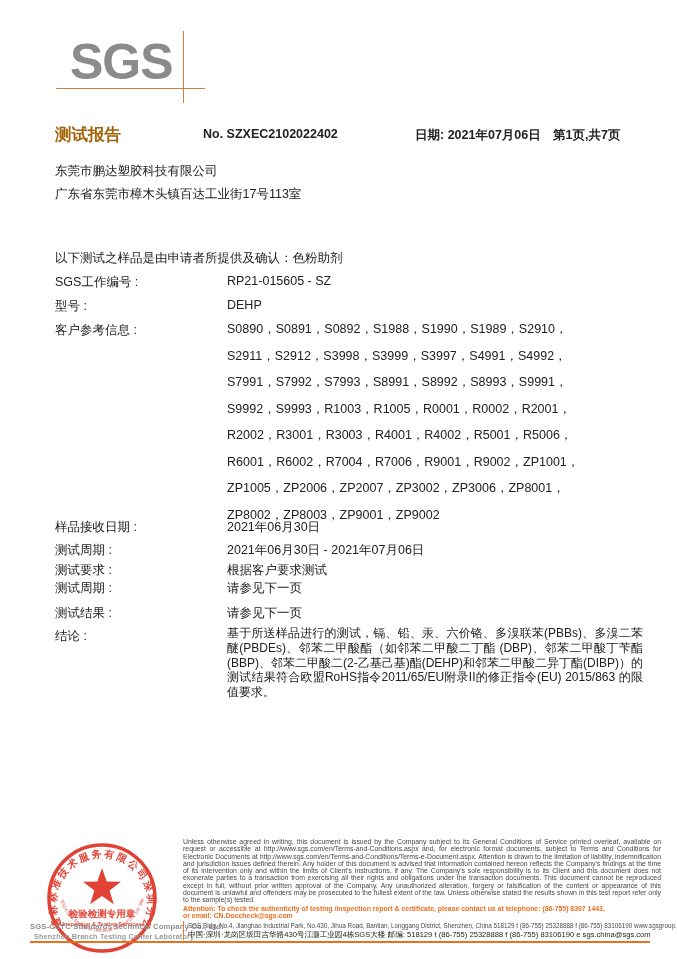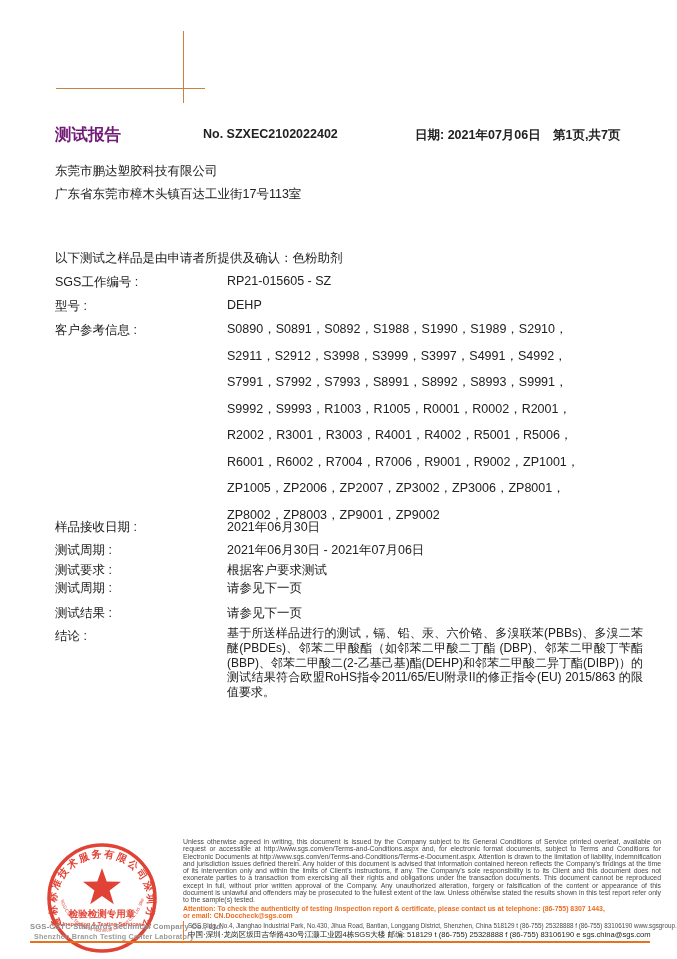--- a/index.html
+++ b/index.html
@@ -13,21 +13,21 @@
 
   
   .logo-text{
     left:70px;top:36px;font-size:50px;font-weight:bold;color:#8b8b8b;
     letter-spacing:-1px;line-height:52px;
   }
   .logo-hline{left:56px;top:88px;width:149px;height:1px;background:#c8813f;}
   .logo-vline{left:183px;top:31px;width:1px;height:72px;background:#c8813f;}
 
   .title-row{top:124px;left:0;width:677px;height:22px;}
-  .doc-title{left:55px;top:0;font-size:16.5px;font-weight:bold;color:#701a75;}
+  .doc-title{left:55px;top:0;font-size:16.5px;font-weight:bold;color:#a16207;}
   .report-no{left:203px;top:3px;font-size:12.5px;font-weight:bold;}
   .report-date{left:415px;top:3px;font-size:12.5px;font-weight:bold;}
   .page-info{left:553px;top:3px;font-size:12.5px;font-weight:bold;}
 
   .company-name{left:55px;top:163px;font-size:12.5px;}
   .company-addr{left:55px;top:186px;font-size:12.5px;}
 
   
   .statement{left:55px;top:250px;font-size:12.5px;}
   .row{left:55px;width:590px;font-size:12.5px;}
@@ -57,20 +57,21 @@
   .addr-cn{font-size:7.6px;line-height:10px;color:#1d1d1d;font-weight:normal;white-space:nowrap;}
 
   .bottom-rule{left:30px;top:941px;width:620px;height:2px;background:#e8721c;}
   .member-line{left:0;top:945px;width:648px;text-align:right;font-size:8.5px;color:#2e2e2e;}
 </style>
 </head>
 <body>
 
 <div class="page">
 
+  <div class="abs logo-text">SGS</div>
   <div class="abs logo-hline"></div>
   <div class="abs logo-vline"></div>
 
   <div class="abs title-row">
     <span class="abs doc-title">测试报告</span>
     <span class="abs report-no">No. SZXEC2102022402</span>
     <span class="abs report-date">日期: 2021年07月06日</span>
     <span class="abs page-info">第1页,共7页</span>
   </div>
 

